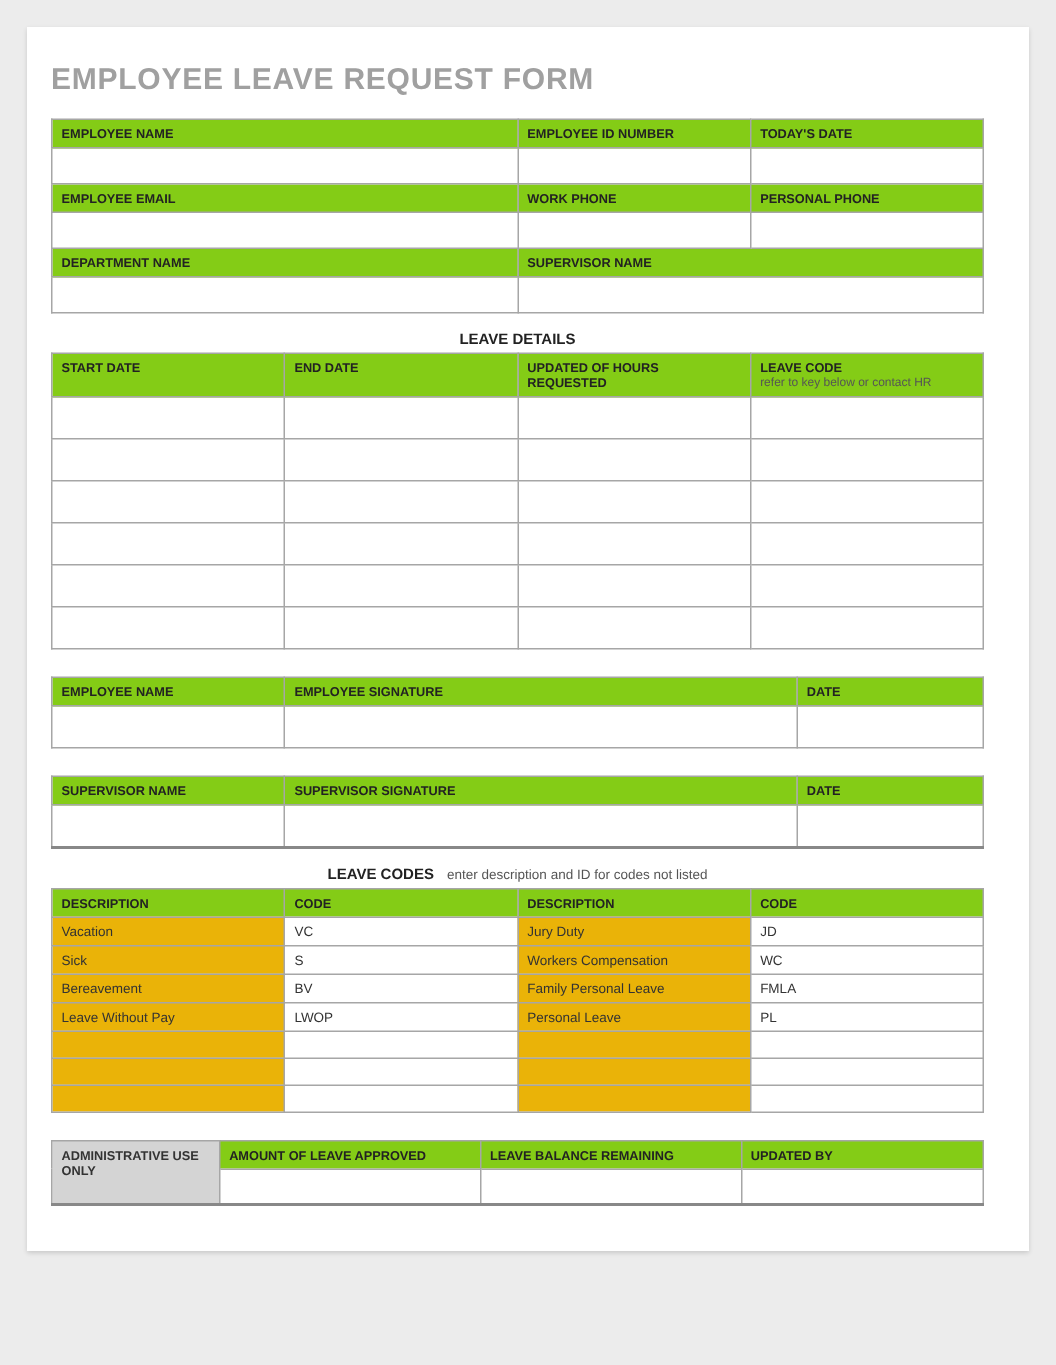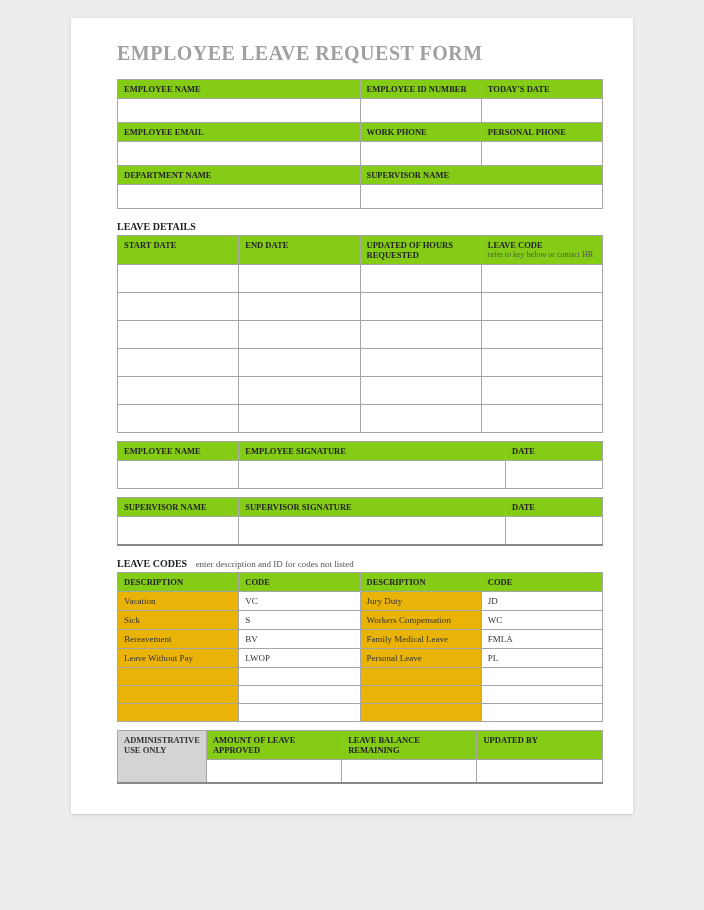--- a/index.html
+++ b/index.html
@@ -5,51 +5,51 @@
   * { box-sizing: border-box; margin: 0; padding: 0; }
   body {
     background: #ececec;
     font-family: Arial, Helvetica, sans-serif;
     font-size: 9px;
     color: #333;
     padding: 18px;
   }
   .page {
     background: #fff;
-    width: 562px;
+    width: 668px;
     margin: 0 auto;
-    padding: 24px 30px 30px 46px;
+    padding: 24px 30px 30px 16px;
     box-shadow: 0 1px 3px rgba(0,0,0,0.15);
-    font-family: Liberation Serif, serif;
   }
   h1.title {
     font-size: 20px;
     font-weight: bold;
     color: #a0a0a0;
     letter-spacing: 0.5px;
     margin-bottom: 14px;
   }
   .section-label {
     font-size: 10px;
     font-weight: bold;
     color: #222;
     margin: 12px 0 3px 0;
+    text-align: center;
   }
   .section-sub {
     font-weight: normal;
     color: #555;
     font-size: 9px;
     margin-left: 6px;
   }
   table {
     width: 100%;
     border-collapse: collapse;
     border: 1px solid #a6a6a6;
   }
-  table.spaced { margin-bottom: 8px; }
+  table.spaced { margin-bottom: 18px; }
   th, td {
     border: 1px solid #a6a6a6;
     padding: 4px 6px;
     text-align: left;
     vertical-align: top;
   }
   th {
     background: #84cc16;
     font-size: 8.5px;
     font-weight: bold;
@@ -237,21 +237,21 @@
     </tr>
     <tr>
       <td class="short shade">Sick</td>
       <td class="short">S</td>
       <td class="short shade">Workers Compensation</td>
       <td class="short">WC</td>
     </tr>
     <tr>
       <td class="short shade">Bereavement</td>
       <td class="short">BV</td>
-      <td class="short shade">Family Medical Leave</td>
+      <td class="short shade">Family Personal Leave</td>
       <td class="short">FMLA</td>
     </tr>
     <tr>
       <td class="short shade">Leave Without Pay</td>
       <td class="short">LWOP</td>
       <td class="short shade">Personal Leave</td>
       <td class="short">PL</td>
     </tr>
     <tr>
       <td class="short shade"></td>

